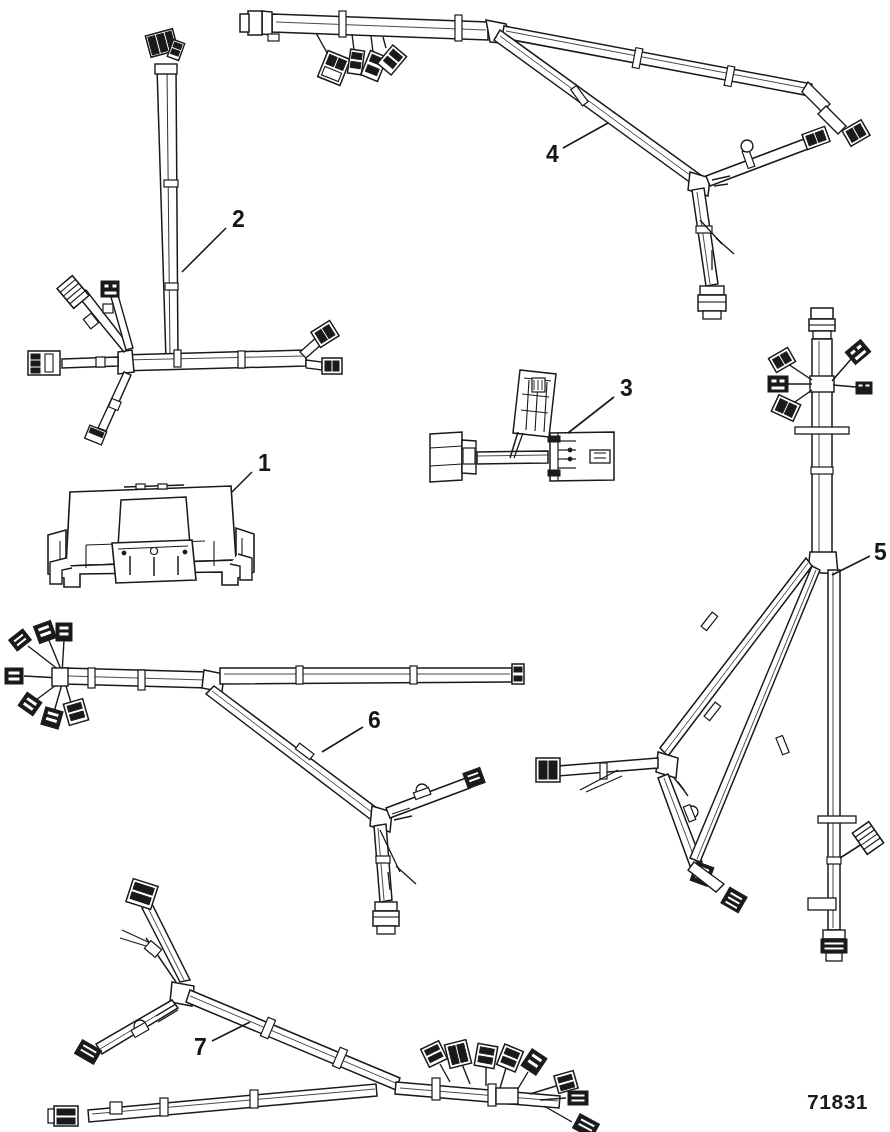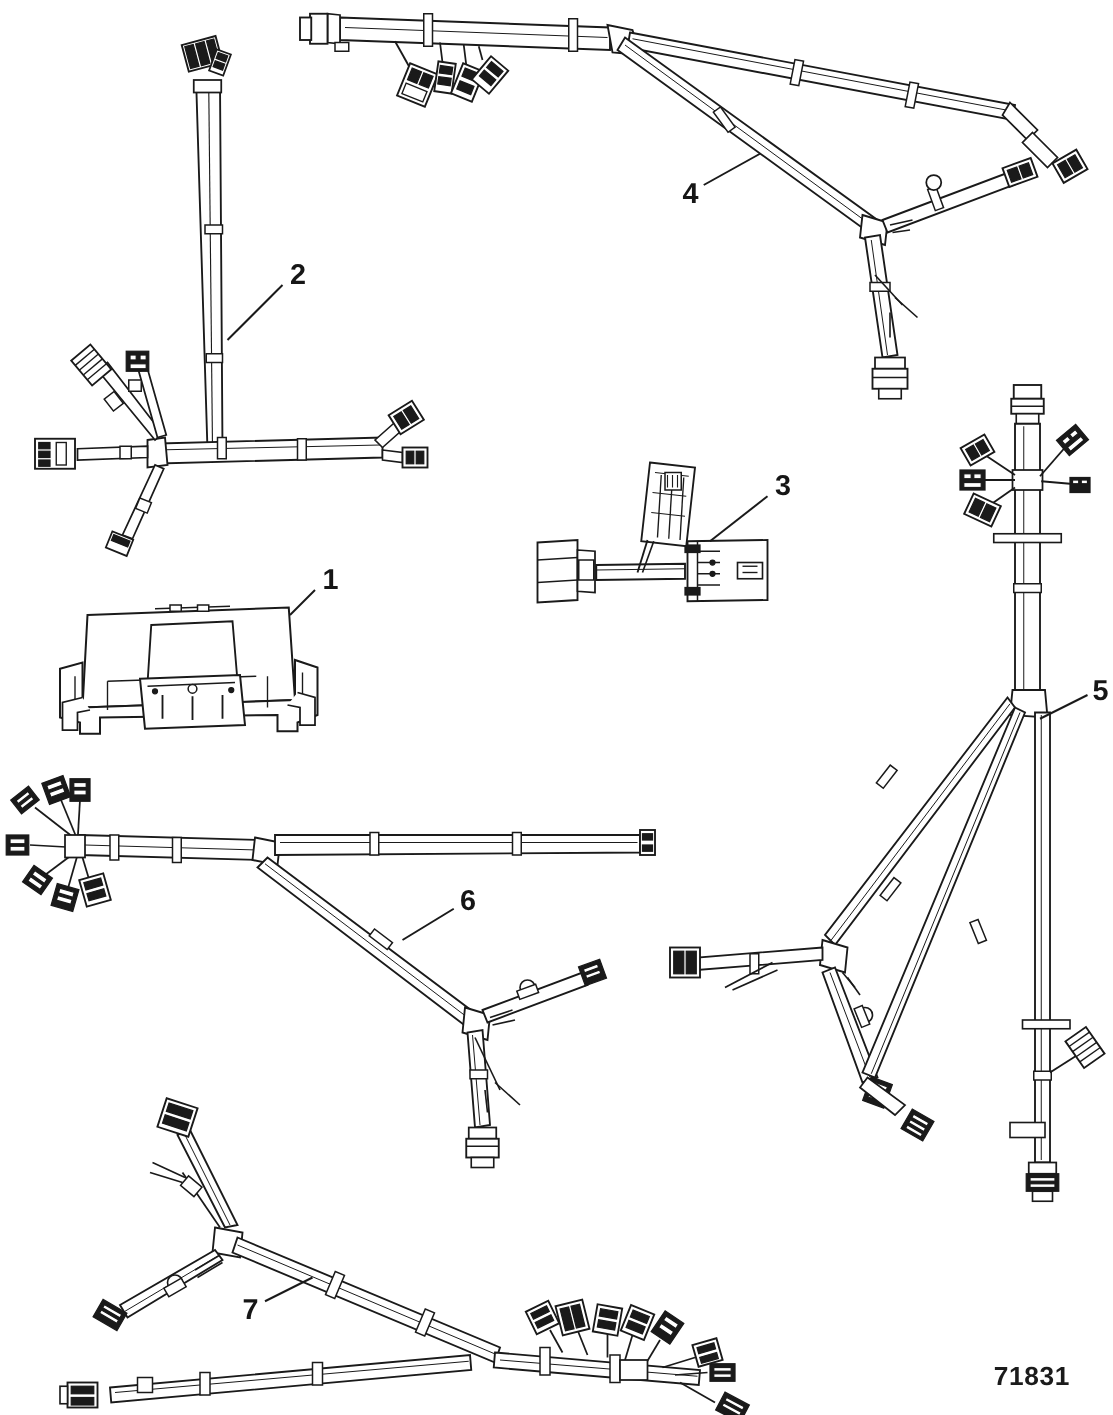--- a/index.html
+++ b/index.html
@@ -17,21 +17,21 @@
     font-family:"Liberation Sans", sans-serif;
     font-weight:bold;
     font-size:23px;
     color:#161616;
     line-height:1;
     letter-spacing:0px;
     user-select:none;
   }
   #partnum{
     position:absolute;
-    right:34px;bottom:18px;
+    right:22px;bottom:18px;
     font-family:"Liberation Sans", sans-serif;
     font-weight:bold;
     font-size:21px;
     color:#1b1b1b;
     letter-spacing:0.5px;
   }
 </style>
 </head>
 <body>
 

